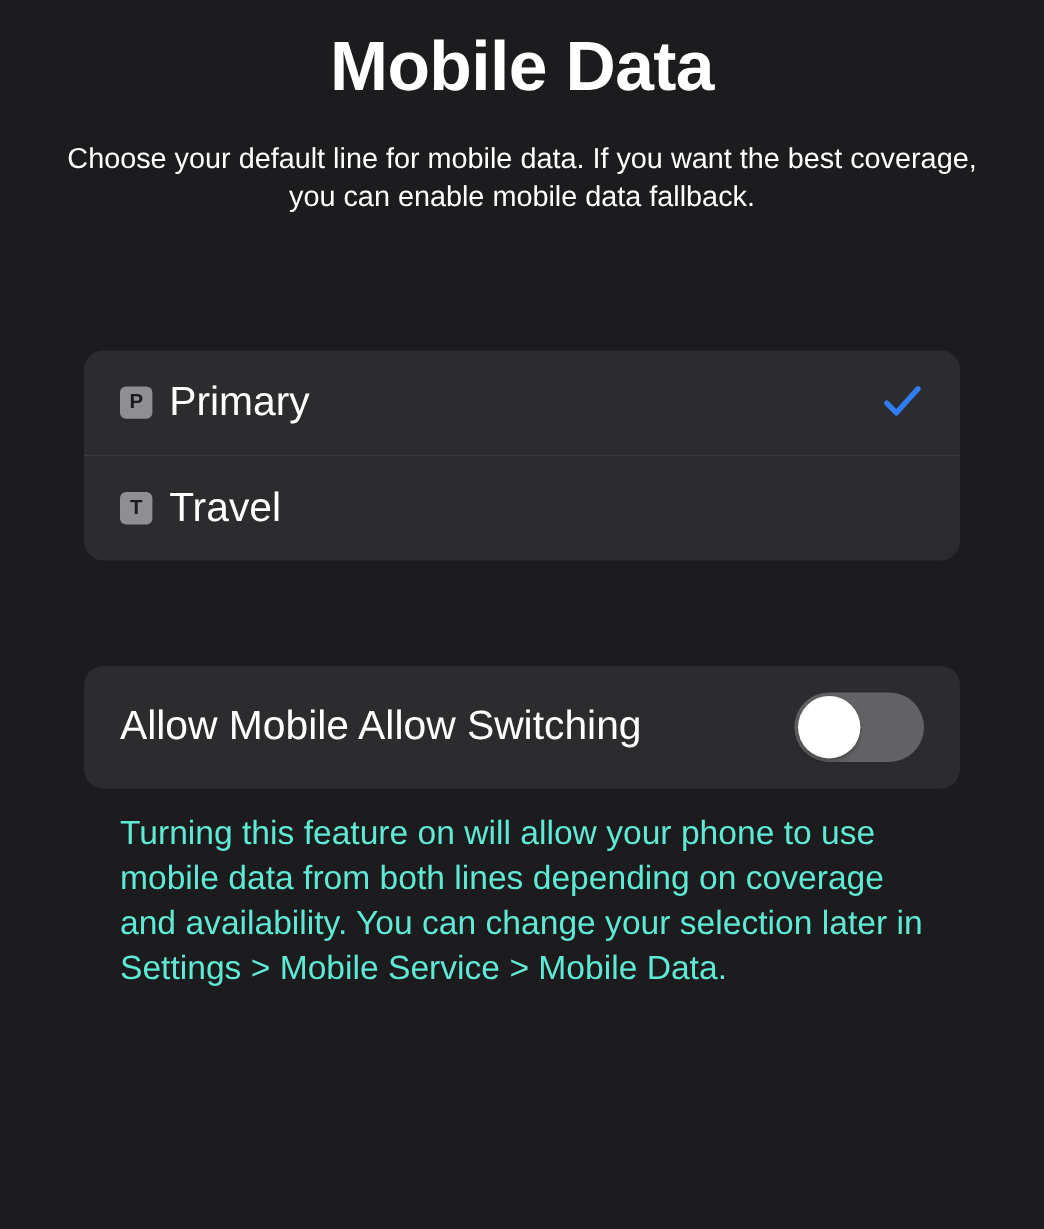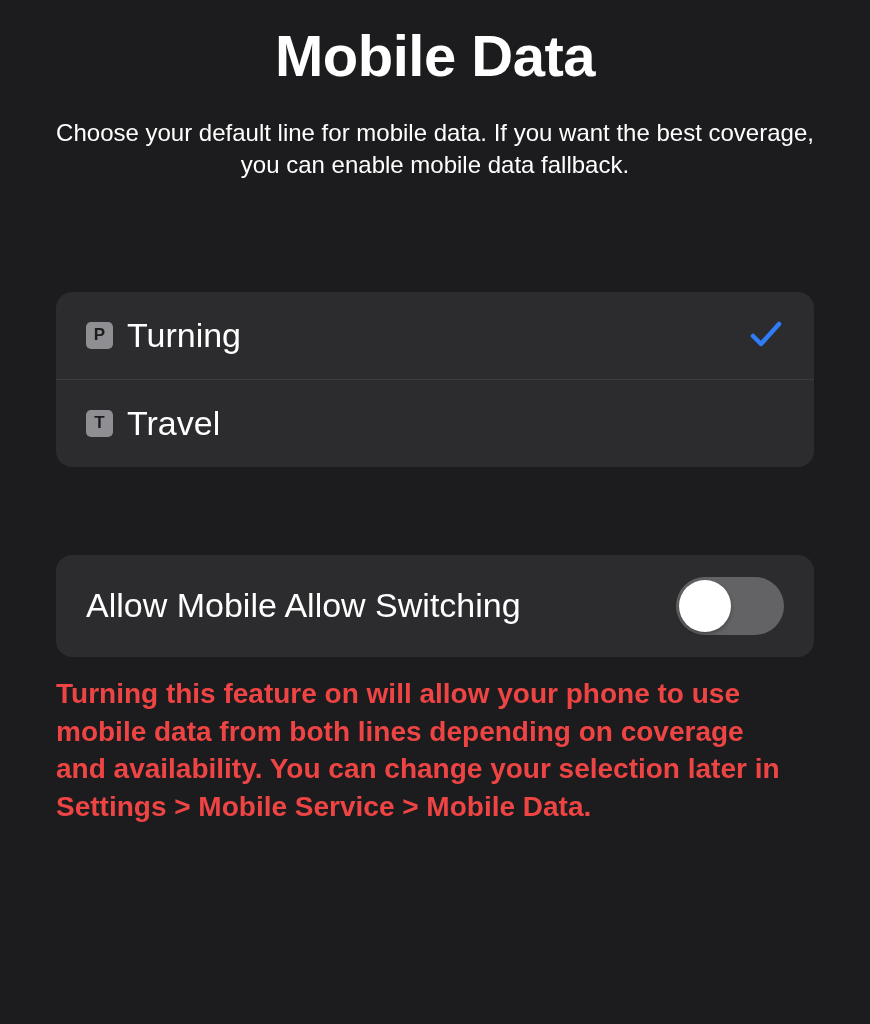--- a/index.html
+++ b/index.html
@@ -9,21 +9,21 @@
     }
     body {
       width: 870px;
       height: 1024px;
       background-color: #1c1c1e;
       font-family: -apple-system, BlinkMacSystemFont, "Segoe UI", Helvetica, Arial, sans-serif;
       color: #ffffff;
       overflow: hidden;
     }
     .container {
-      padding: 22px 28px;
+      padding: 22px 42px;
     }
     .page-title {
       font-size: 58px;
       font-weight: 700;
       text-align: center;
       color: #ffffff;
       letter-spacing: -0.5px;
       margin-bottom: 28px;
     }
     .page-subtitle {
@@ -107,37 +107,37 @@
       height: 52px;
       border-radius: 50%;
       background-color: #ffffff;
       position: absolute;
       top: 3px;
       left: 3px;
       box-shadow: 0 2px 4px rgba(0,0,0,0.3);
     }
     .footer-text {
       font-size: 28px;
-      font-weight: 700;
-      color: #ef4444;
+      font-weight: 400;
+      color: #5eead4;
       line-height: 1.35;
-      margin: 18px 58px 0 28px;
+      margin: 18px 58px 0 58px;
     }
   </style>
 </head>
 <body>
 
 <div class="container">
   <h1 class="page-title">Mobile Data</h1>
   <p class="page-subtitle">Choose your default line for mobile data. If you want the best coverage, you can enable mobile data fallback.</p>
 
   <div class="list-card">
     <div class="list-row">
       <span class="line-badge">P</span>
-      <span class="line-label">Turning</span>
+      <span class="line-label">Primary</span>
       <span class="check-icon">
         <svg viewBox="0 0 36 36" fill="none">
           <path d="M5 19 L13 27 L31 7" stroke="#2f7cf6" stroke-width="4.5" stroke-linecap="round" stroke-linejoin="round"></path>
         </svg>
       </span>
     </div>
     <div class="list-row">
       <span class="line-badge">T</span>
       <span class="line-label">Travel</span>
     </div>

